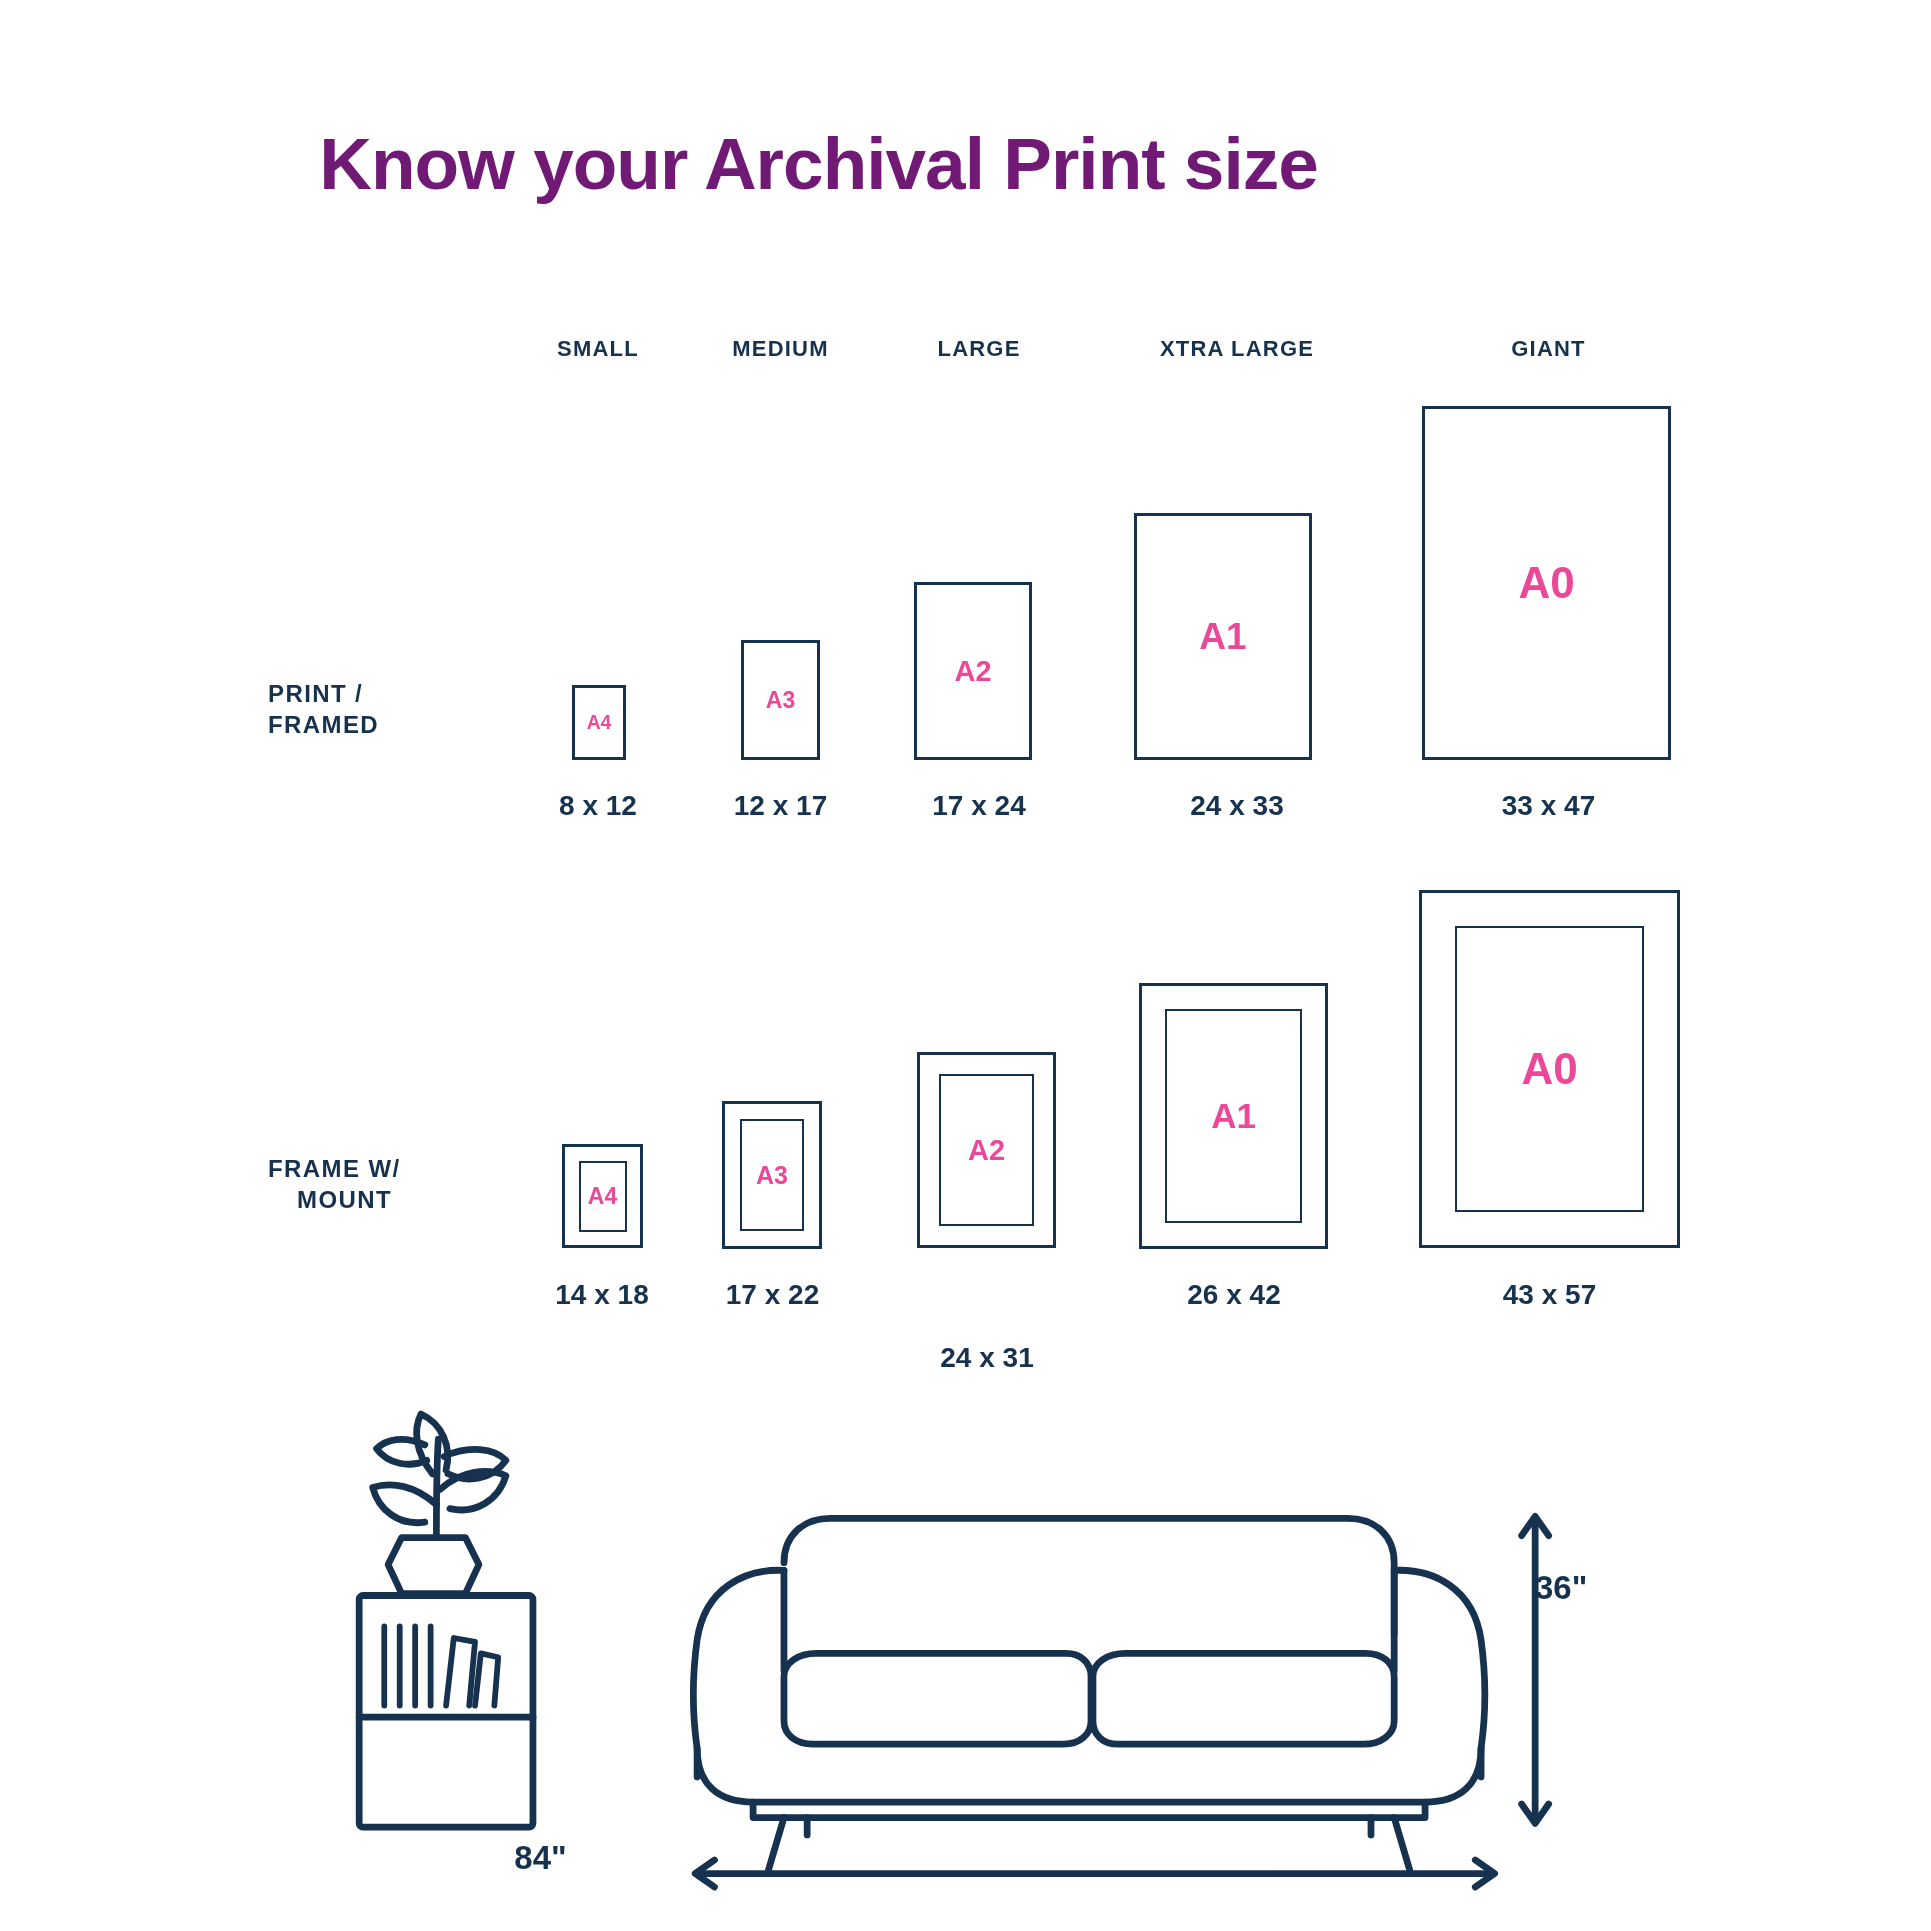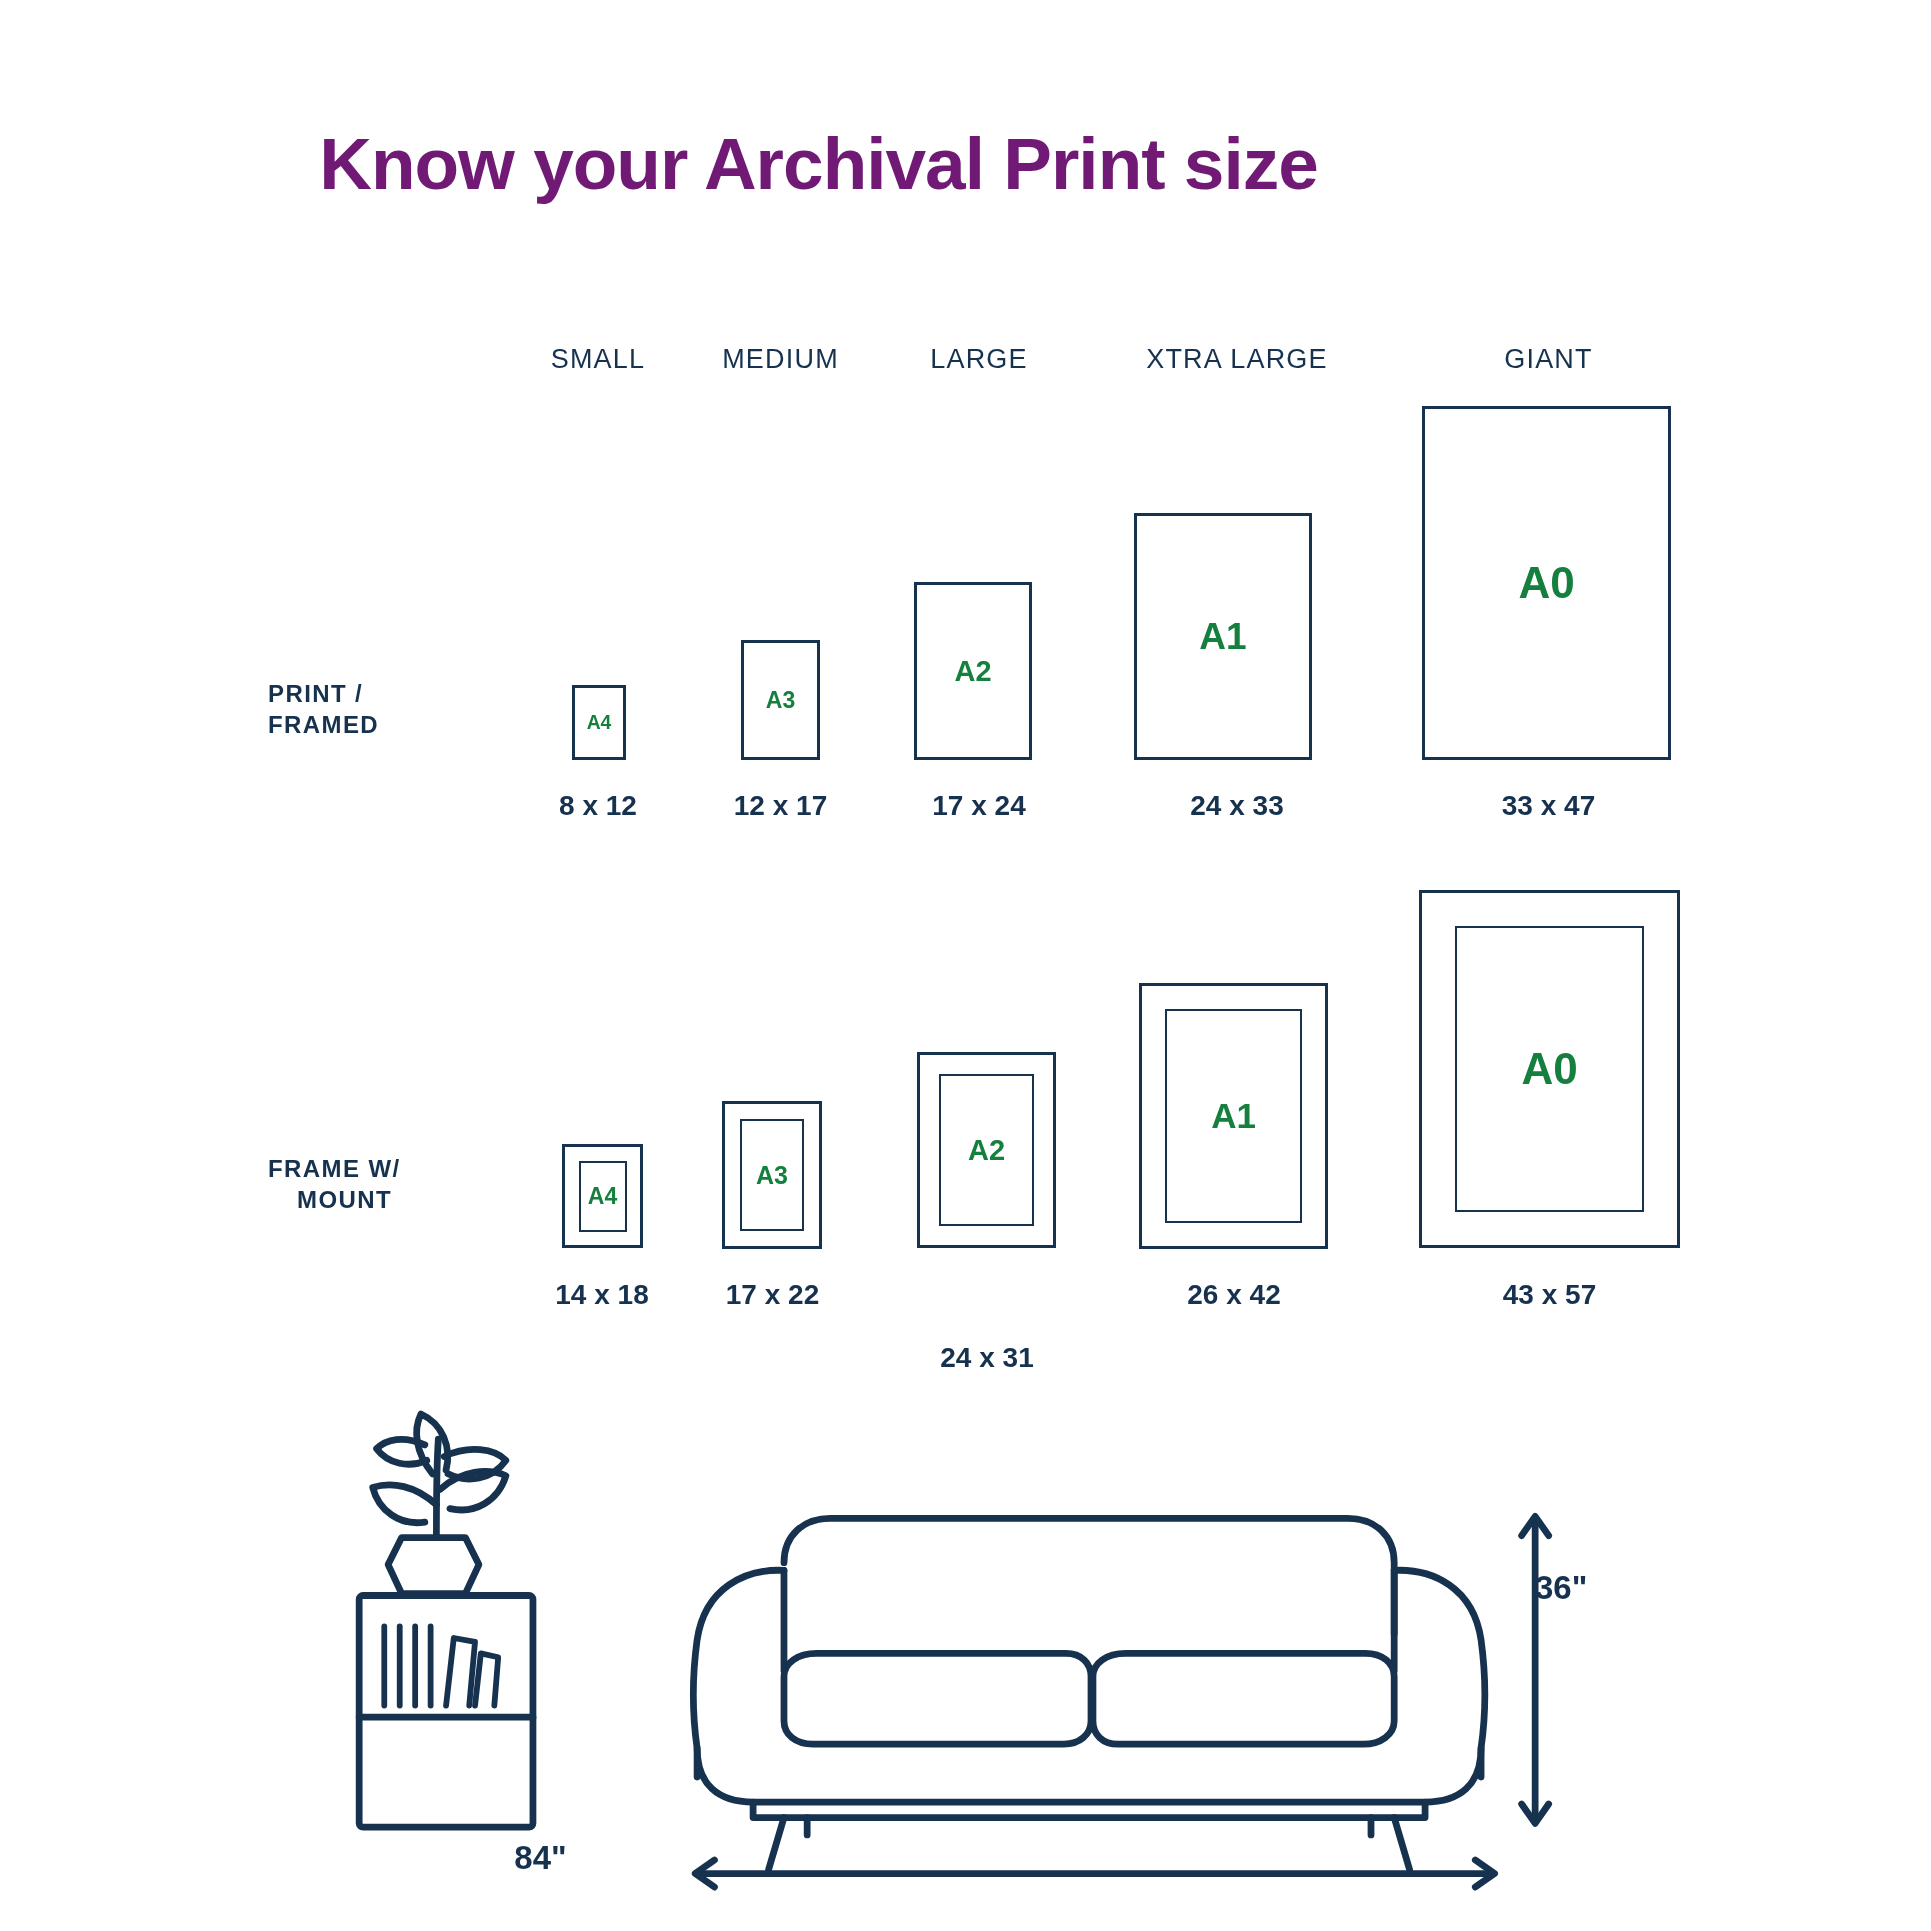--- a/index.html
+++ b/index.html
@@ -30,24 +30,24 @@
     font-size: 73px;
     font-weight: bold;
     letter-spacing: -1px;
     color: #701a75;
     line-height: 1.1;
   }
 
   
   .col-header {
     position: absolute;
-    top: 344px;
-    text-align: center;
-    font-size: 27px;
-    font-weight: normal;
+    top: 336px;
+    text-align: center;
+    font-size: 22px;
+    font-weight: bold;
     letter-spacing: 1.2px;
     color: #16324f;
   }
 
   
   .row-label {
     position: absolute;
     text-align: left;
     font-size: 24px;
     font-weight: bold;
@@ -65,21 +65,21 @@
     box-sizing: border-box;
     background: #ffffff;
   }
   .frame .name {
     position: absolute;
     left: 0; right: 0;
     top: 50%;
     transform: translateY(-50%);
     text-align: center;
     font-weight: bold;
-    color: #15803d;
+    color: #ec4899;
   }
   .mount-inner {
     position: absolute;
     border: 2.9px solid #16324f;
     box-sizing: border-box;
   }
   .size-label {
     position: absolute;
     text-align: center;
     font-size: 28px;

